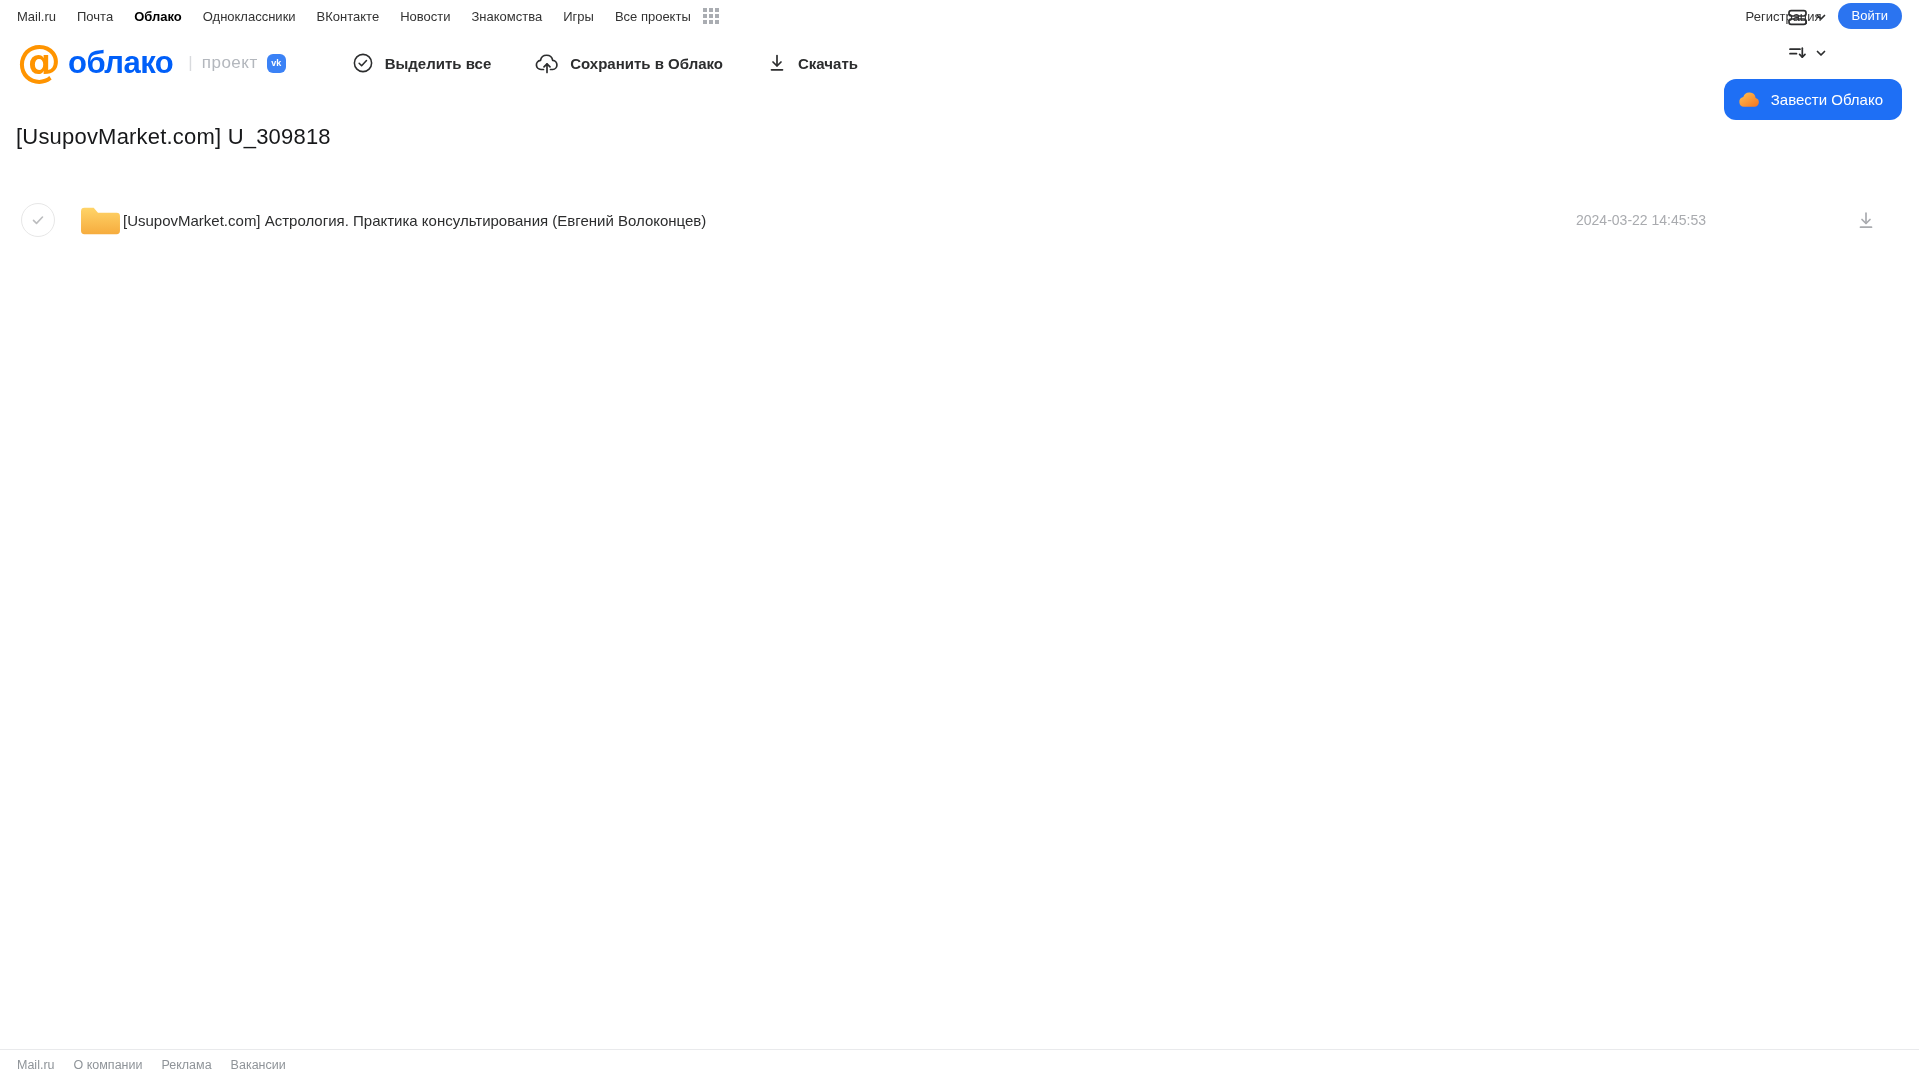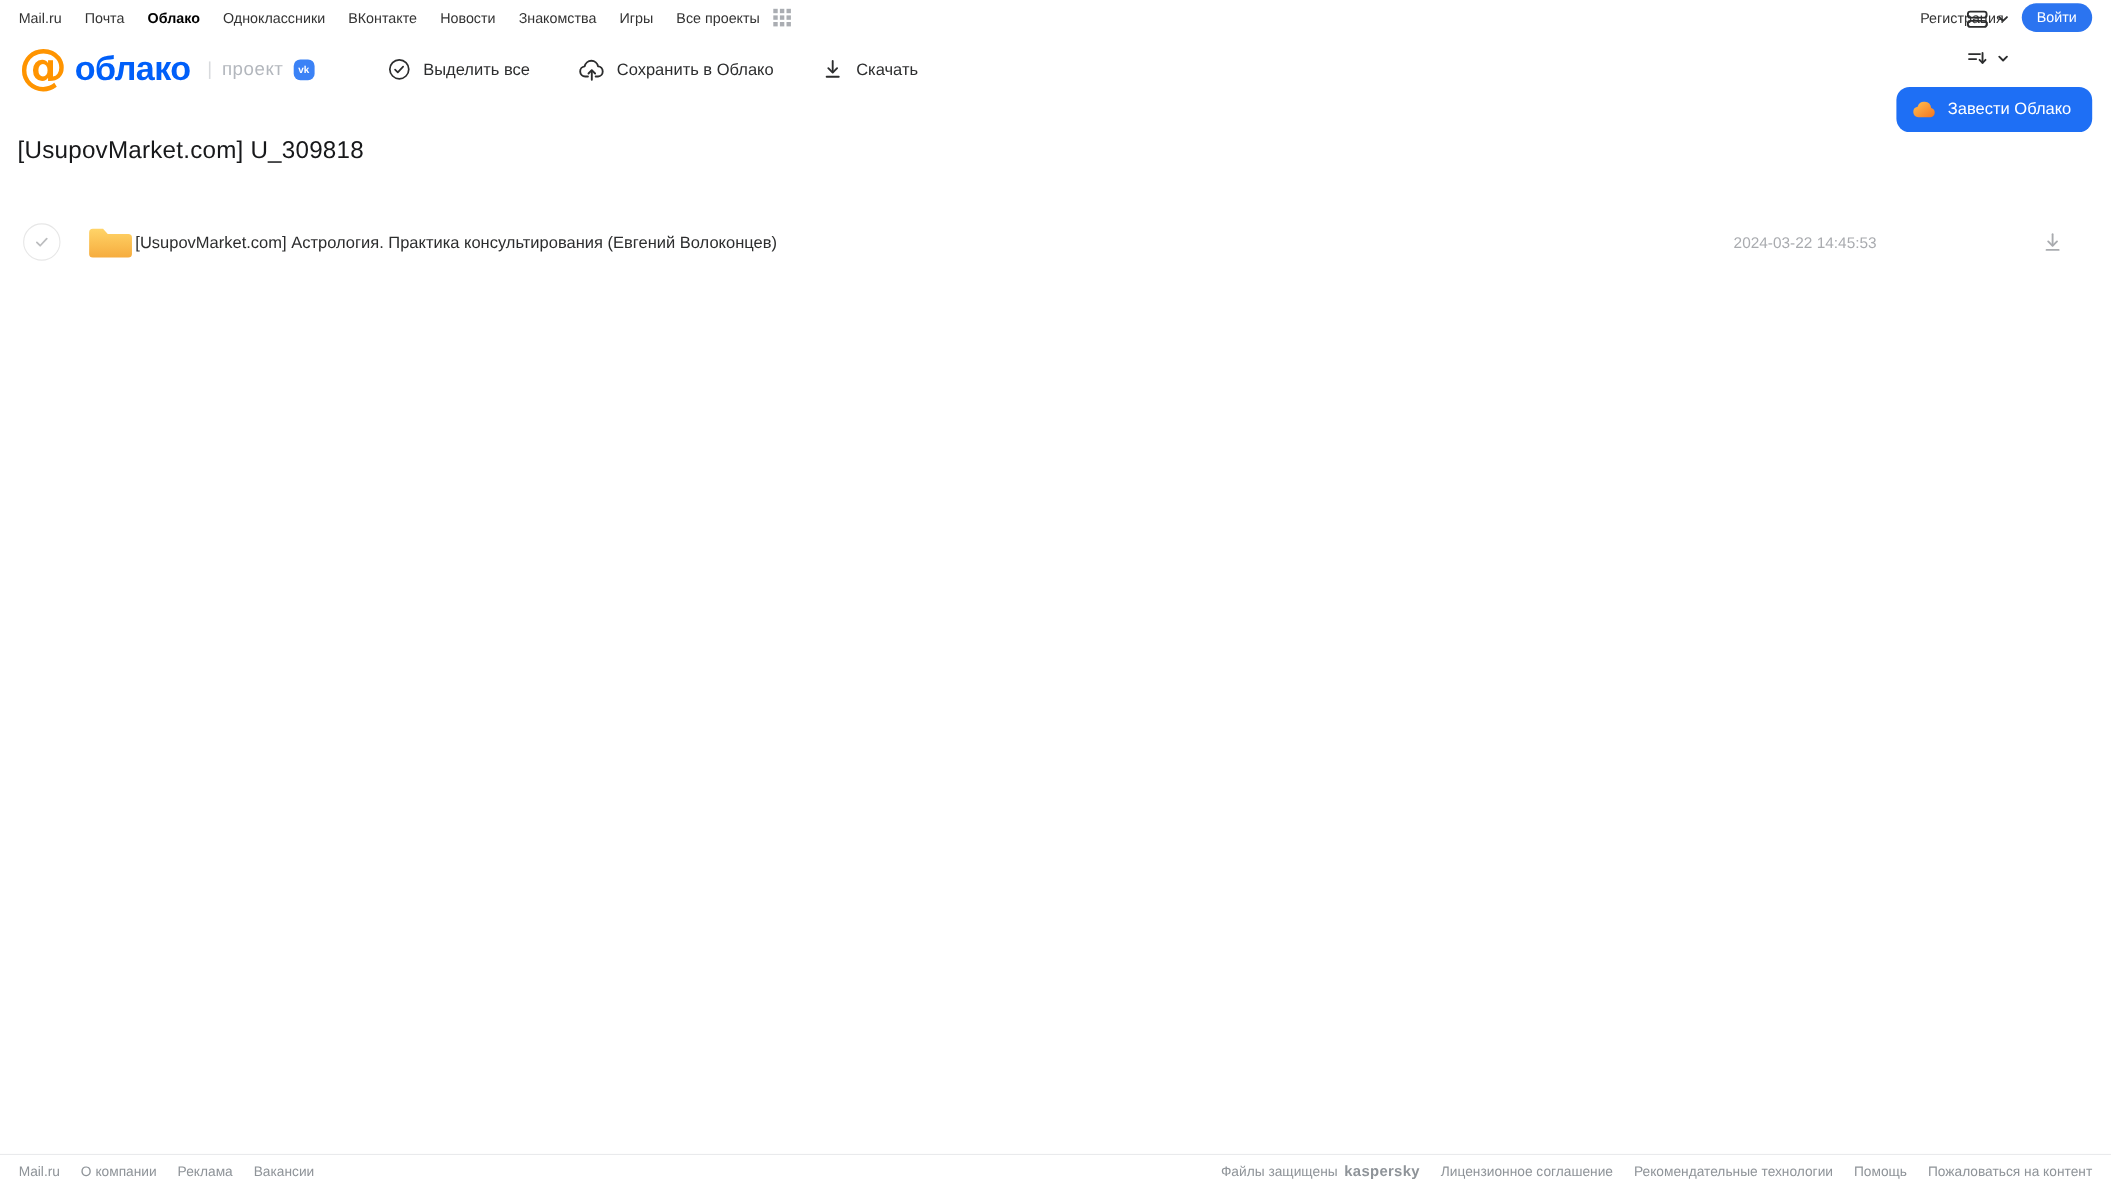--- a/index.html
+++ b/index.html
@@ -40,21 +40,21 @@
   .logo-word { color:#005ff9; font-size:31px; font-weight:700; letter-spacing:-0.5px; }
   .project-tag { display:flex; align-items:center; gap:9px; margin-left:15px; }
   .proj-divider { color:#d8dadd; font-size:17px; }
   .proj-label { color:#b3b7bd; font-size:17px; letter-spacing:0.5px; }
   .vk-badge {
     width:19px; height:19px; border-radius:6px; background:#3b82f6;
     color:#fff; font-size:9px; font-weight:700;
     display:flex; align-items:center; justify-content:center;
   }
 
-  .toolbar { display:flex; align-items:center; gap:44px; margin-left:66px; }
+  .toolbar { display:flex; align-items:center; gap:44px; margin-left:66px;font-weight:bold; }
   .tool-item { display:flex; align-items:center; gap:11px; font-size:15px; color:#2c2d2e; cursor:pointer; }
 
   .header-right { margin-left:auto; display:flex; align-items:center; gap:15px;flex-direction:column; }
   .view-control { display:flex; align-items:center; gap:5px; cursor:pointer; }
   .get-cloud-btn {
     display:flex; align-items:center; gap:9px; margin-left:12px;
     background:#1e6ff5; color:#fff; border:none; cursor:pointer;
     font-family:inherit; font-size:15px; height:41px; border-radius:12px; padding:0 19px 0 13px;
   }
 
@@ -236,23 +236,13 @@
   </div>
 </main>
 
 <footer class="page-footer">
   <div class="footer-left">
     <a>Mail.ru</a>
     <a>О компании</a>
     <a>Реклама</a>
     <a>Вакансии</a>
   </div>
-  <div class="footer-right">
-    <span class="kaspersky-unit">
-      <span>Файлы защищены</span>
-      <a class="kaspersky-logo">kaspersky</a>
-    </span>
-    <a>Лицензионное соглашение</a>
-    <a>Рекомендательные технологии</a>
-    <a>Помощь</a>
-    <a>Пожаловаться на контент</a>
-  </div>
 </footer>
 
 </body></html>

